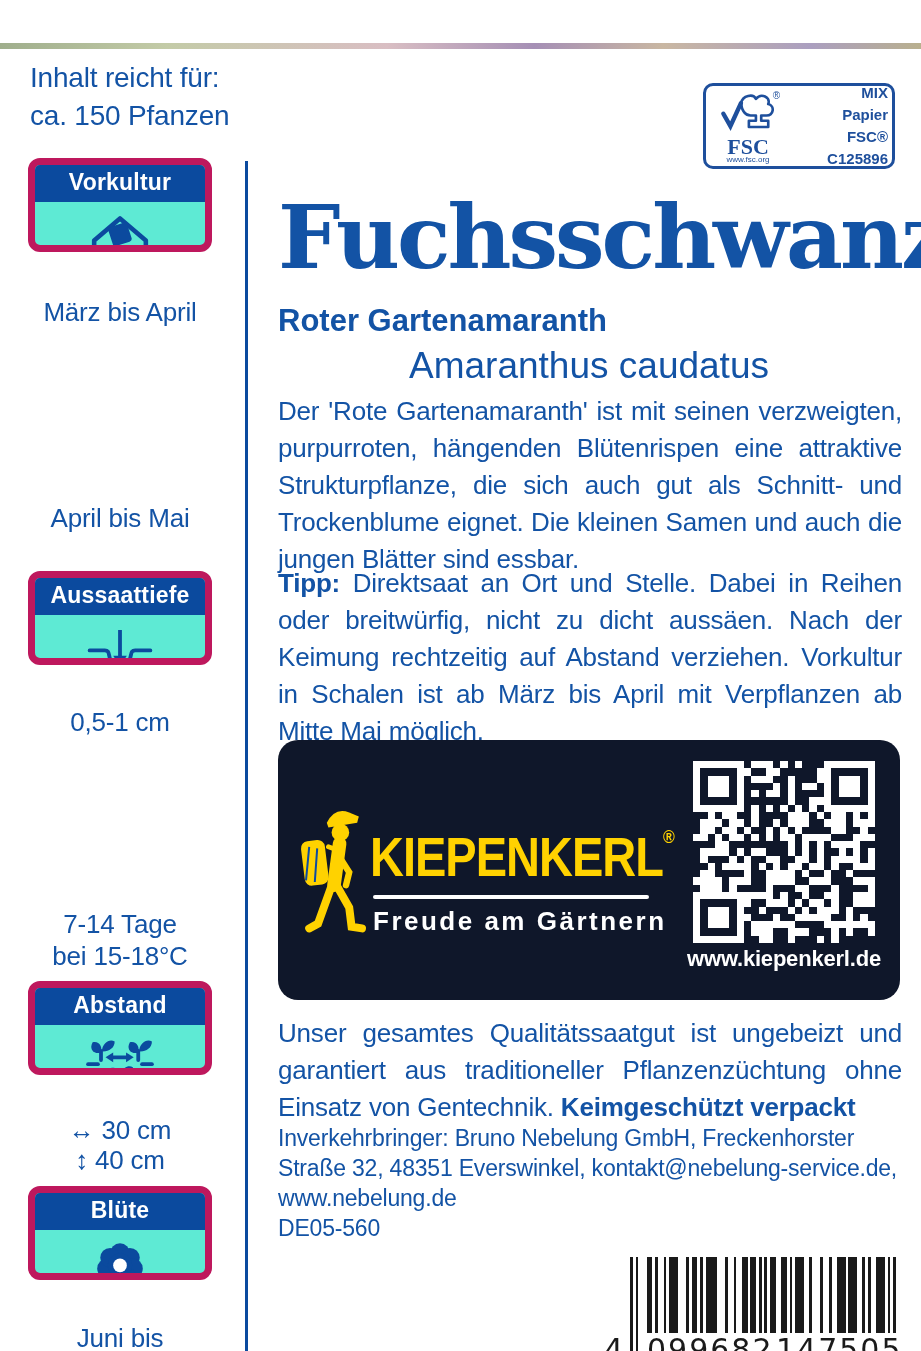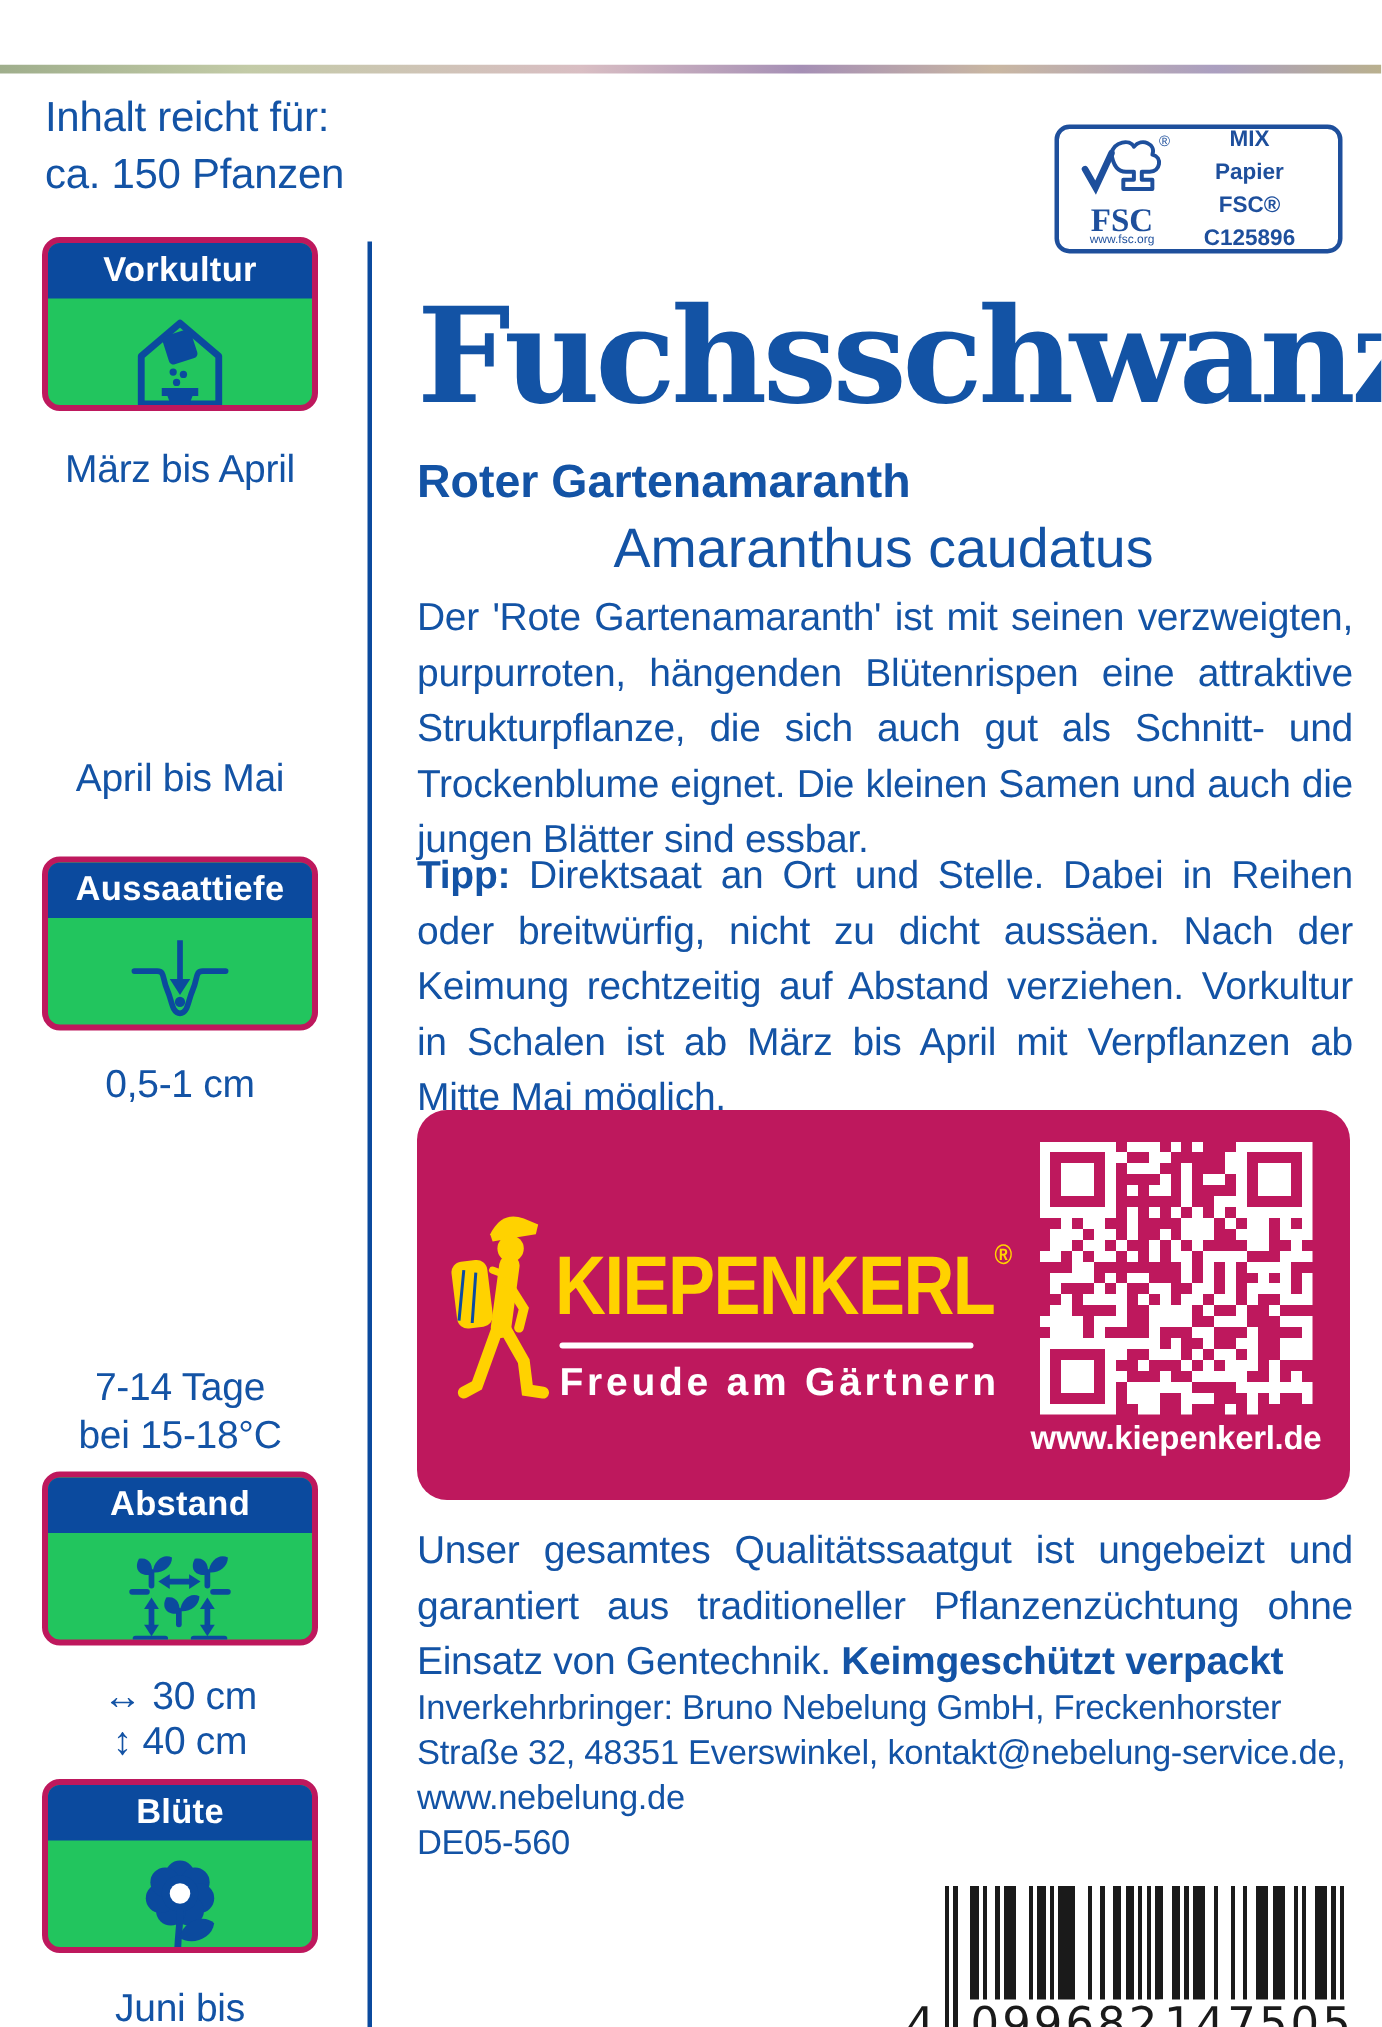--- a/index.html
+++ b/index.html
@@ -9,24 +9,24 @@
         background:linear-gradient(90deg,#9fae8c,#c3cba7 18%,#d9bec3 42%,#a58fb5 58%,#c9b7a2 72%,#ab9fc0 88%,#b9b08e);}
   .inhalt{position:absolute;left:30px;top:16px;font-size:28px;font-weight:500;
         color:#1353A5;line-height:38px;letter-spacing:-0.2px;}
   
   .fsc-box{position:absolute;left:703px;top:40px;width:192px;height:86px;border:3px solid #1E4F9C;
         border-radius:10px;box-sizing:border-box;display:flex;align-items:center;color:#1E4F9C;background:#fff;}
   .fsc-left{width:84px;text-align:center;position:relative;padding-top:2px;}
   .fsc-reg{position:absolute;top:2px;right:10px;font-size:10px;}
   .fsc-word{font-family:"Liberation Serif",serif;font-weight:700;font-size:22px;line-height:16px;margin-top:1px;}
   .fsc-url{font-size:8px;line-height:10px;}
-  .fsc-right{flex:1;text-align:center;font-weight:700;font-size:15px;line-height:22px;padding-right:16px;}
+  .fsc-right{flex:1;text-align:right;font-weight:700;font-size:15px;line-height:22px;padding-right:4px;}
   
-  .ibox{position:absolute;left:28px;width:184px;height:116px;border:4px solid #be185d;border-radius:12px;
-        box-sizing:border-box;background:#22c55e;overflow:hidden;}
+  .ibox{position:absolute;left:28px;width:184px;height:94px;border:7px solid #be185d;border-radius:12px;
+        box-sizing:border-box;background:#5eead4;overflow:hidden;}
   .ibox-header{background:#0B4A9E;color:#fff;font-weight:700;font-size:23px;text-align:center;
         height:37px;line-height:35px;letter-spacing:0.2px;}
   .ibox-body{height:85px;display:flex;align-items:center;justify-content:center;}
   .caption{position:absolute;left:0;width:240px;text-align:center;font-size:26px;font-weight:500;
         color:#1353A5;letter-spacing:-0.2px;}
   .divider{position:absolute;left:245px;top:118px;width:3px;height:1214px;background:#0B4A9E;}
   
   .main-title{position:absolute;left:278px;top:142px;width:622px;text-align:center;white-space:nowrap;
         font-family:"DejaVu Serif",serif;font-weight:700;font-size:88px;color:#1353A5;letter-spacing:-3px;}
   .sub-title{position:absolute;left:278px;top:260px;width:622px;text-align:left;
@@ -34,21 +34,21 @@
   .botanical{position:absolute;left:278px;top:302px;width:622px;text-align:center;
         font-size:37px;font-weight:400;color:#1353A5;}
   .para{position:absolute;left:278px;width:624px;font-size:26px;line-height:37px;color:#1353A5;
         text-align:justify;letter-spacing:-0.2px;}
   .desc{top:350px;}
   .tipp{top:522px;}
   .quality{top:972px;}
   .distributor{top:1080px;font-size:23px;line-height:30px;text-align:left;}
   b{font-weight:700;}
   
-  .brand-box{position:absolute;left:278px;top:697px;width:622px;height:260px;background:#be185d;border-radius:20px;}
+  .brand-box{position:absolute;left:278px;top:697px;width:622px;height:260px;background:#0f172a;border-radius:20px;}
   .brand-man{position:absolute;left:20px;top:62px;width:80px;height:160px;}
   .brand-word{position:absolute;left:92px;top:84px;width:290px;color:#FFD200;font-weight:700;font-size:47px;
         letter-spacing:-1px;transform:scaleY(1.18);transform-origin:top left;white-space:nowrap;}
   .brand-word sup{font-size:16px;vertical-align:28px;letter-spacing:0;}
   .brand-rule{position:absolute;left:95px;top:155px;width:276px;height:4px;background:#fff;border-radius:2px;}
   .brand-tagline{position:absolute;left:95px;top:166px;width:276px;text-align:center;color:#fff;
         font-weight:700;font-size:26px;letter-spacing:2.5px;white-space:nowrap;}
   .qr{position:absolute;left:415px;top:21px;}
   .qr-caption{position:absolute;left:403px;top:206px;width:206px;text-align:center;color:#fff;
         font-weight:700;font-size:22px;letter-spacing:-0.2px;}

